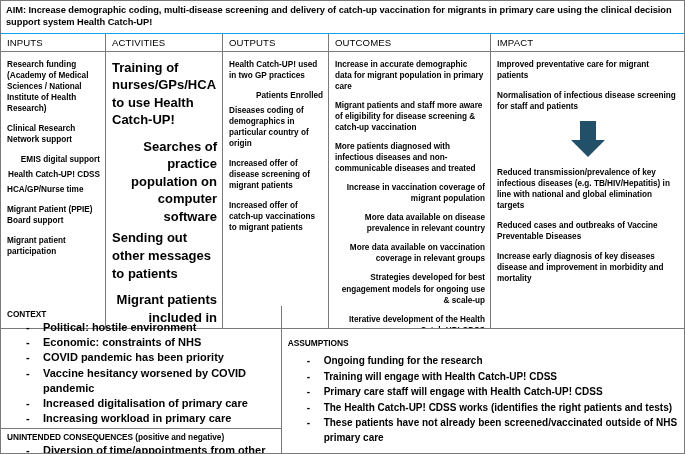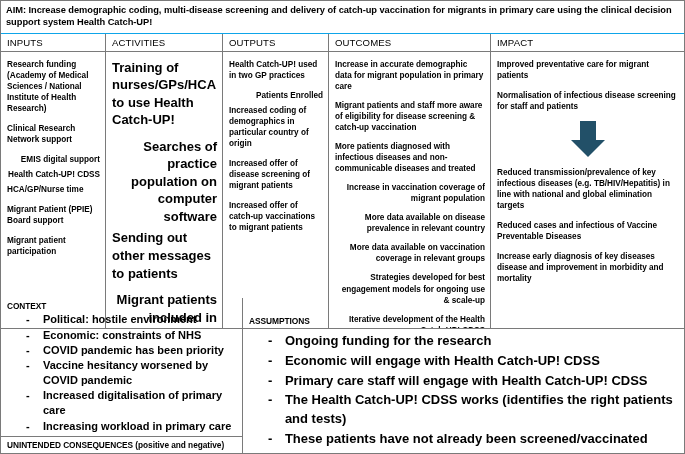--- a/index.html
+++ b/index.html
@@ -166,21 +166,21 @@
     position: relative;
   }
   ul.dash > li::before {
     content: "-";
     position: absolute;
     left: 19px;
     top: 0;
     font-weight: bold;
   }
   ul.dash.assumptions > li {
-    font-size: 13px;
+    font-size: 10px;
     line-height: 1.45;
     padding-left: 36px;
     margin-bottom: 1px;
   }
   ul.dash.assumptions > li::before { left: 19px; }
 </style>
 </head>
 <body>
 
 <div id="page">
@@ -217,21 +217,21 @@
       <ul class="sub-list">
         <li>- Demographics coding</li>
         <li>- Disease screening</li>
         <li>- Catch up vaccination</li>
       </ul>
     </div>
 
     <div class="col c-outputs">
       <div class="blk">Health Catch-UP! used in two GP practices</div>
       <div class="blk tight">Patients Enrolled</div>
-      <div class="blk">Increased coding of demographics in particular country of origin</div>
+      <div class="blk">Diseases coding of demographics in particular country of origin</div>
       <div class="blk">Increased offer of disease screening of migrant patients</div>
       <div class="blk">Increased offer of catch-up vaccinations to migrant patients</div>
     </div>
 
     <div class="col c-outcomes">
       <div class="blk">Increase in accurate demographic data for migrant population in primary care</div>
       <div class="blk">Migrant patients and staff more aware of eligibility for disease screening &amp; catch-up vaccination</div>
       <div class="blk">More patients diagnosed with infectious diseases and non-communicable diseases and treated</div>
       <div class="blk tight">Increase in vaccination coverage of migrant population</div>
       <div class="blk tight">More data available on disease prevalence in relevant country</div>
@@ -244,21 +244,21 @@
       <div class="blk">Improved preventative care for migrant patients</div>
       <div class="blk">Normalisation of infectious disease screening for staff and patients</div>
 
       <div class="arrow-wrap">
         <svg class="arrow" viewBox="0 0 38 36">
           <polygon points="11,0 27,0 27,19 36,19 19,36 2,19 11,19" fill="#225068"></polygon>
         </svg>
       </div>
 
       <div class="blk">Reduced transmission/prevalence of key infectious diseases (e.g. TB/HIV/Hepatitis) in line with national and global elimination targets</div>
-      <div class="blk">Reduced cases and infectious of Vaccine Preventable Diseases</div>
+      <div class="blk">Reduced cases and outbreaks of Vaccine Preventable Diseases</div>
       <div class="blk">Increase early diagnosis of key diseases disease and improvement in morbidity and mortality</div>
     </div>
 
   </div>
 
   <div class="bottom-row">
 
     <div class="bottom-left">
 
       <div class="ctx-block">
@@ -280,21 +280,21 @@
 
         </ul>
       </div>
 
     </div>
 
     <div class="bottom-right">
       <div class="sec-title assume">ASSUMPTIONS</div>
       <ul class="dash assumptions">
         <li>Ongoing funding for the research</li>
-        <li>Economic will engage with Health Catch-UP! CDSS</li>
+        <li>Training will engage with Health Catch-UP! CDSS</li>
         <li>Primary care staff will engage with Health Catch-UP! CDSS</li>
         <li>The Health Catch-UP! CDSS works (identifies the right patients and tests)</li>
         <li>These patients have not already been screened/vaccinated outside of NHS primary care</li>
       </ul>
     </div>
 
   </div>
 
 </div>
 

